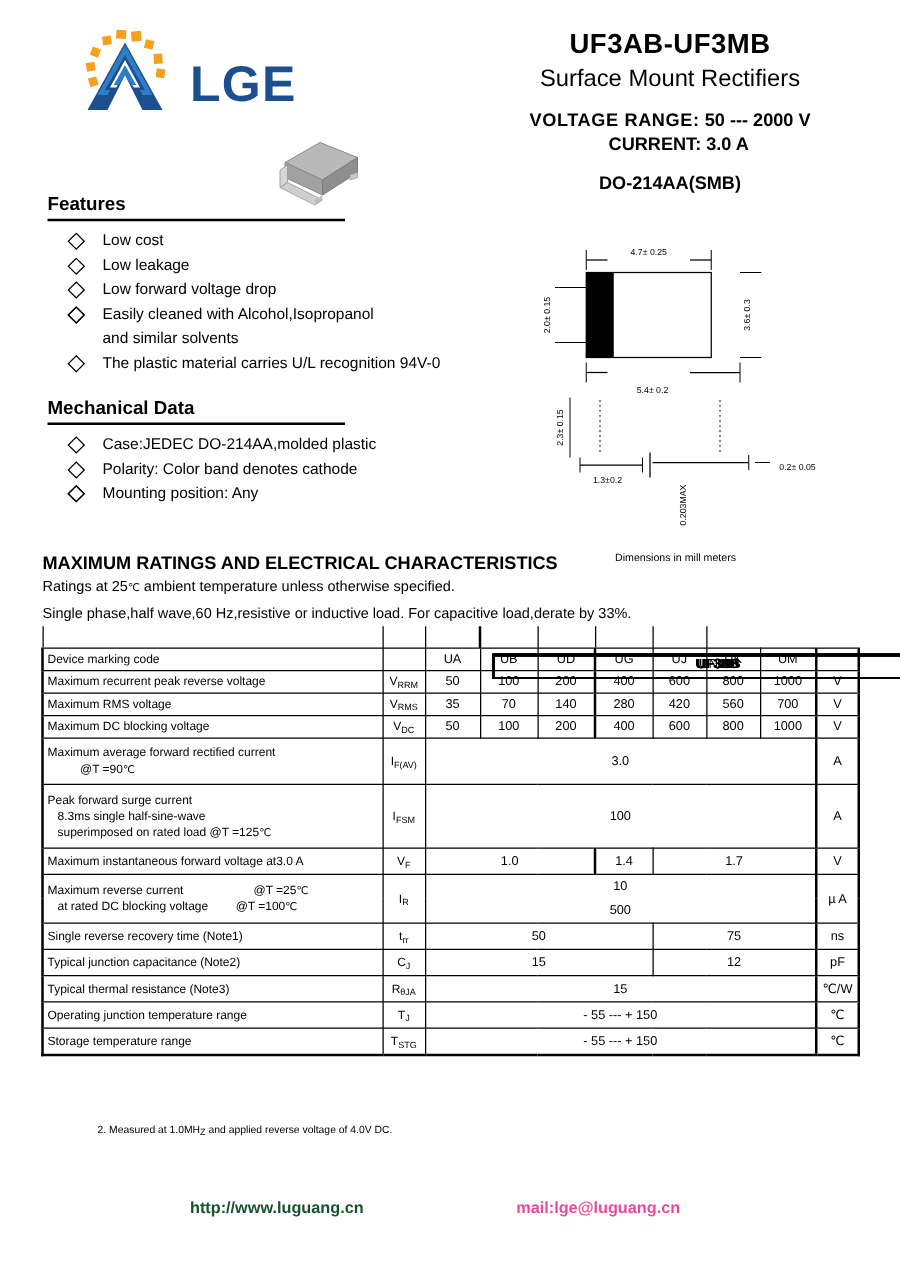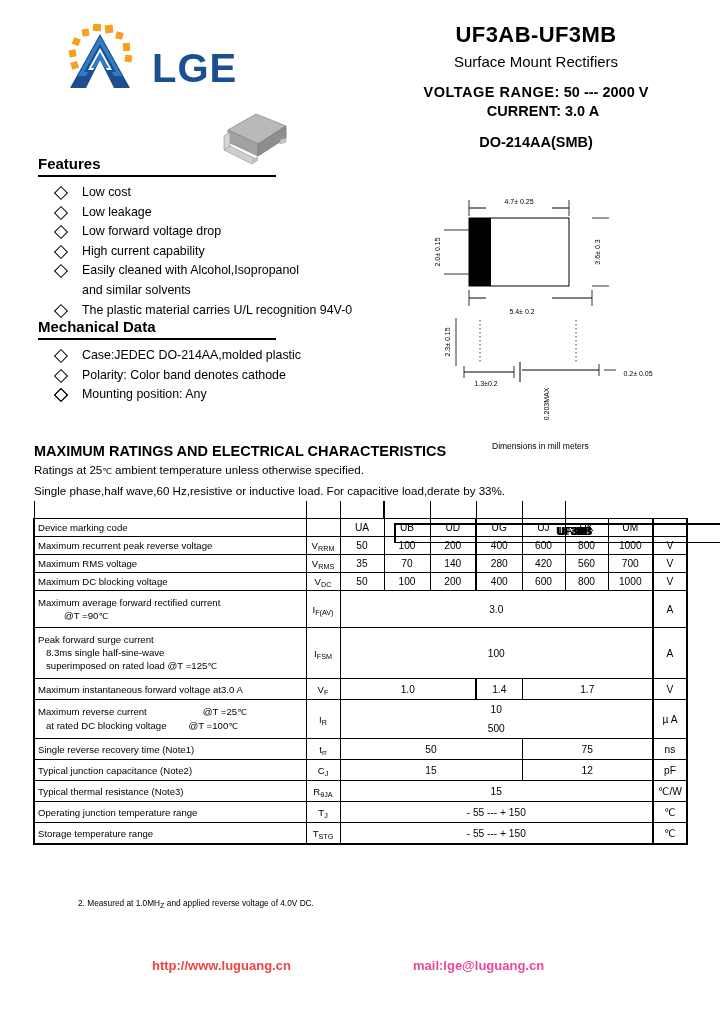--- a/index.html
+++ b/index.html
@@ -13,21 +13,21 @@
   .logo-mark{position:absolute;left:0;top:0;width:96px;height:84px;}
   .logo-text{position:absolute;left:100px;top:32px;font-size:40px;font-weight:bold;
              color:#1b4f8f;letter-spacing:1px;font-family:"Liberation Sans",sans-serif;}
 
   
   .pkg-photo{position:absolute;left:216px;top:96px;width:78px;height:74px;}
 
   
   .hdr{position:absolute;left:360px;top:22px;width:352px;text-align:center;}
   .hdr .part{font-size:22px;font-weight:bold;letter-spacing:.4px;}
-  .hdr .sub{font-size:15px;margin-top:5px;}
+  .hdr .sub{font-size:19px;margin-top:5px;}
   .hdr .vr{font-size:14.5px;font-weight:bold;margin-top:14px;text-align:center;}
   .hdr .vr .lbl{letter-spacing:.5px;}
   .hdr .cur{font-size:14.5px;font-weight:bold;margin-top:3px;text-align:center;
             padding-left:14px;}
   .hdr .pkgname{font-size:14.5px;font-weight:bold;margin-top:15px;}
 
   
   .sec{position:absolute;}
   .sec h2{margin:0;font-size:15px;font-weight:bold;display:inline-block;
           padding-bottom:1px;}
@@ -153,21 +153,20 @@
       <li>
           <span class="dia"></span>
           <span class="cont">Low leakage</span>
         </li>
       <li>
           <span class="dia"></span>
           <span class="cont">Low forward voltage drop</span>
         </li>
       <li>
           <span class="dia"></span>
-          <span class="cont">High current capability</span>
         </li>
       <li>
           <span class="dia"></span>
           <span class="cont">Easily cleaned with Alcohol,Isopropanol</span>
         </li>
       <li class="noglyph">
           <span class="cont">and similar solvents</span>
         </li>
       <li>
           <span class="dia"></span>
@@ -424,17 +423,17 @@
   </tbody>
     </table>
 
   <div class="notes">
     <div class="n2">
       <span>2. Measured at 1.0MH</span><sub>Z</sub><span> and applied reverse voltage of  4.0V DC.</span>
     </div>
   </div>
 
   <div class="foot">
-    <a class="url" href="#" style="color:#ef4444;text-decoration:none">http://www.luguang.cn</a>
+    <a class="url" href="#" style="color:#14532d;text-decoration:none">http://www.luguang.cn</a>
     <a class="mail" href="#" style="color:#ec4899;text-decoration:none">mail:lge@luguang.cn</a>
   </div>
 
 </div>
 
 </body></html>

